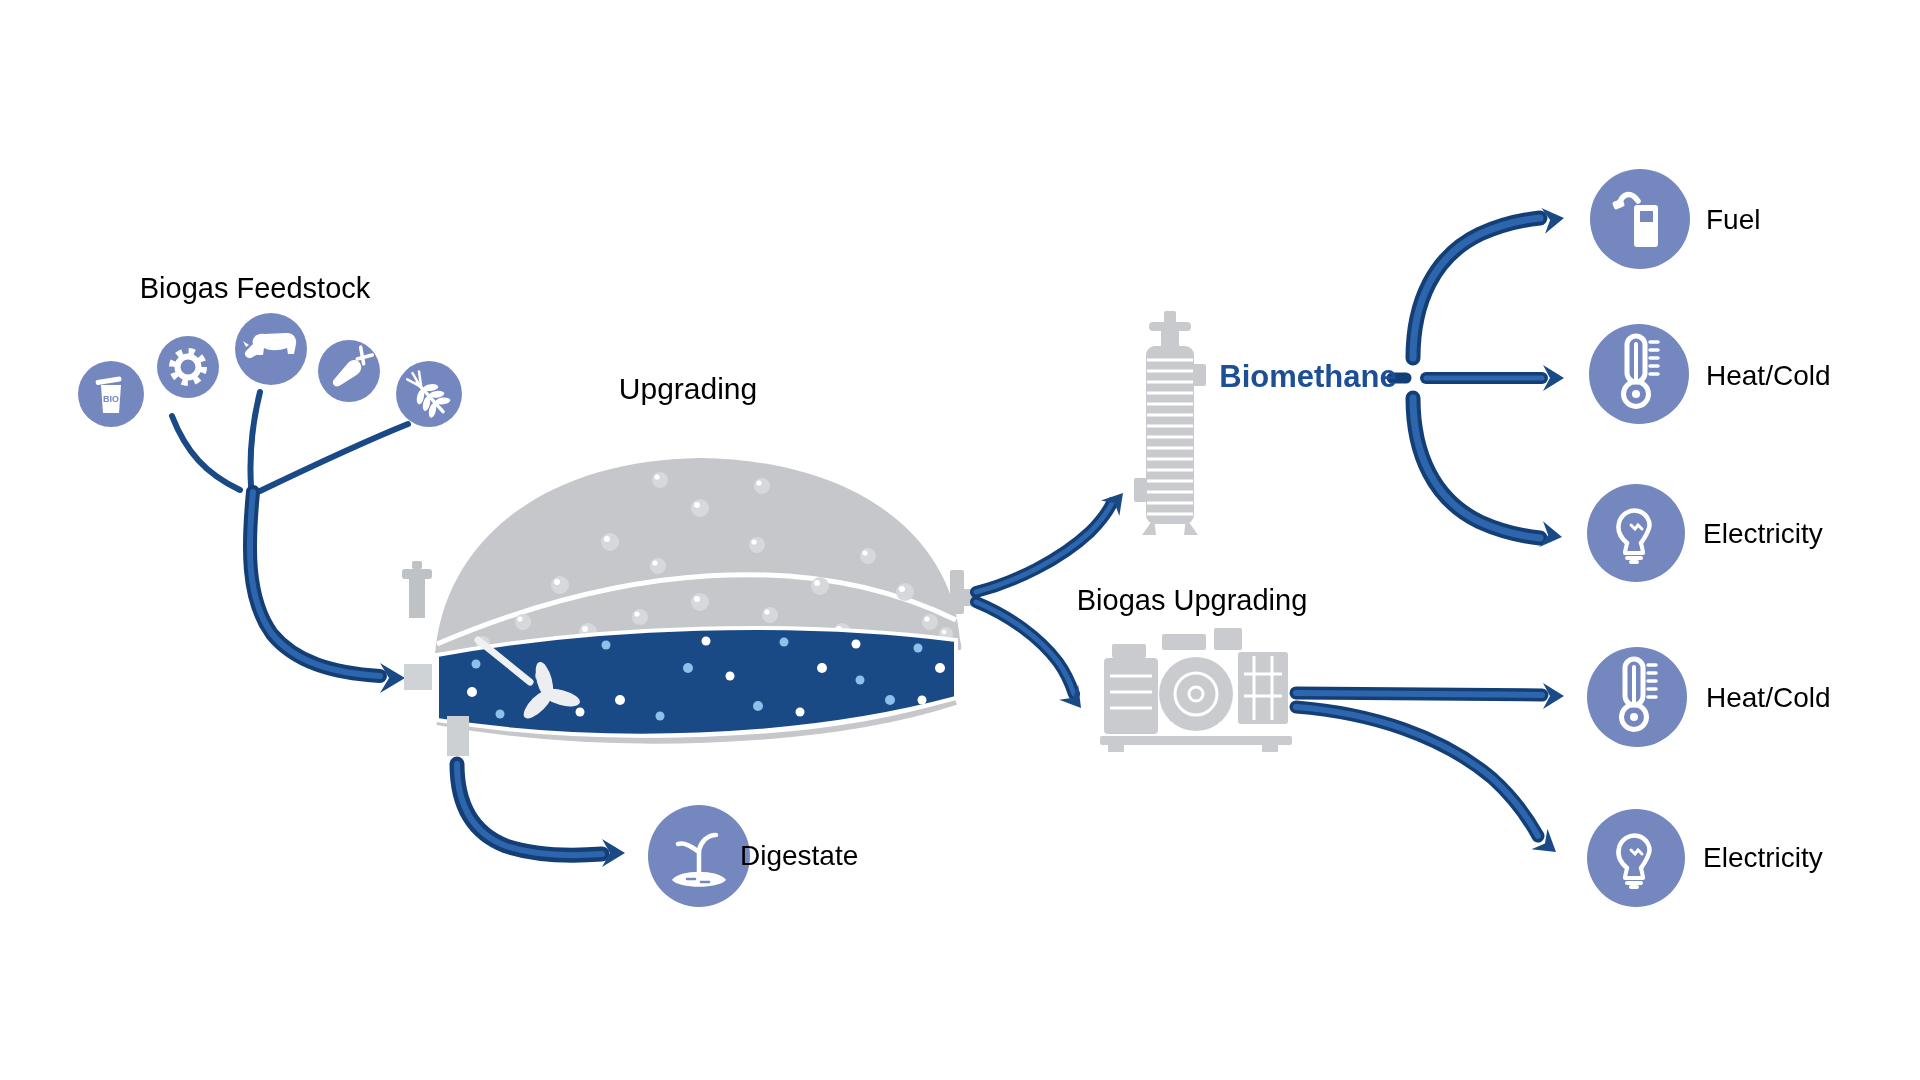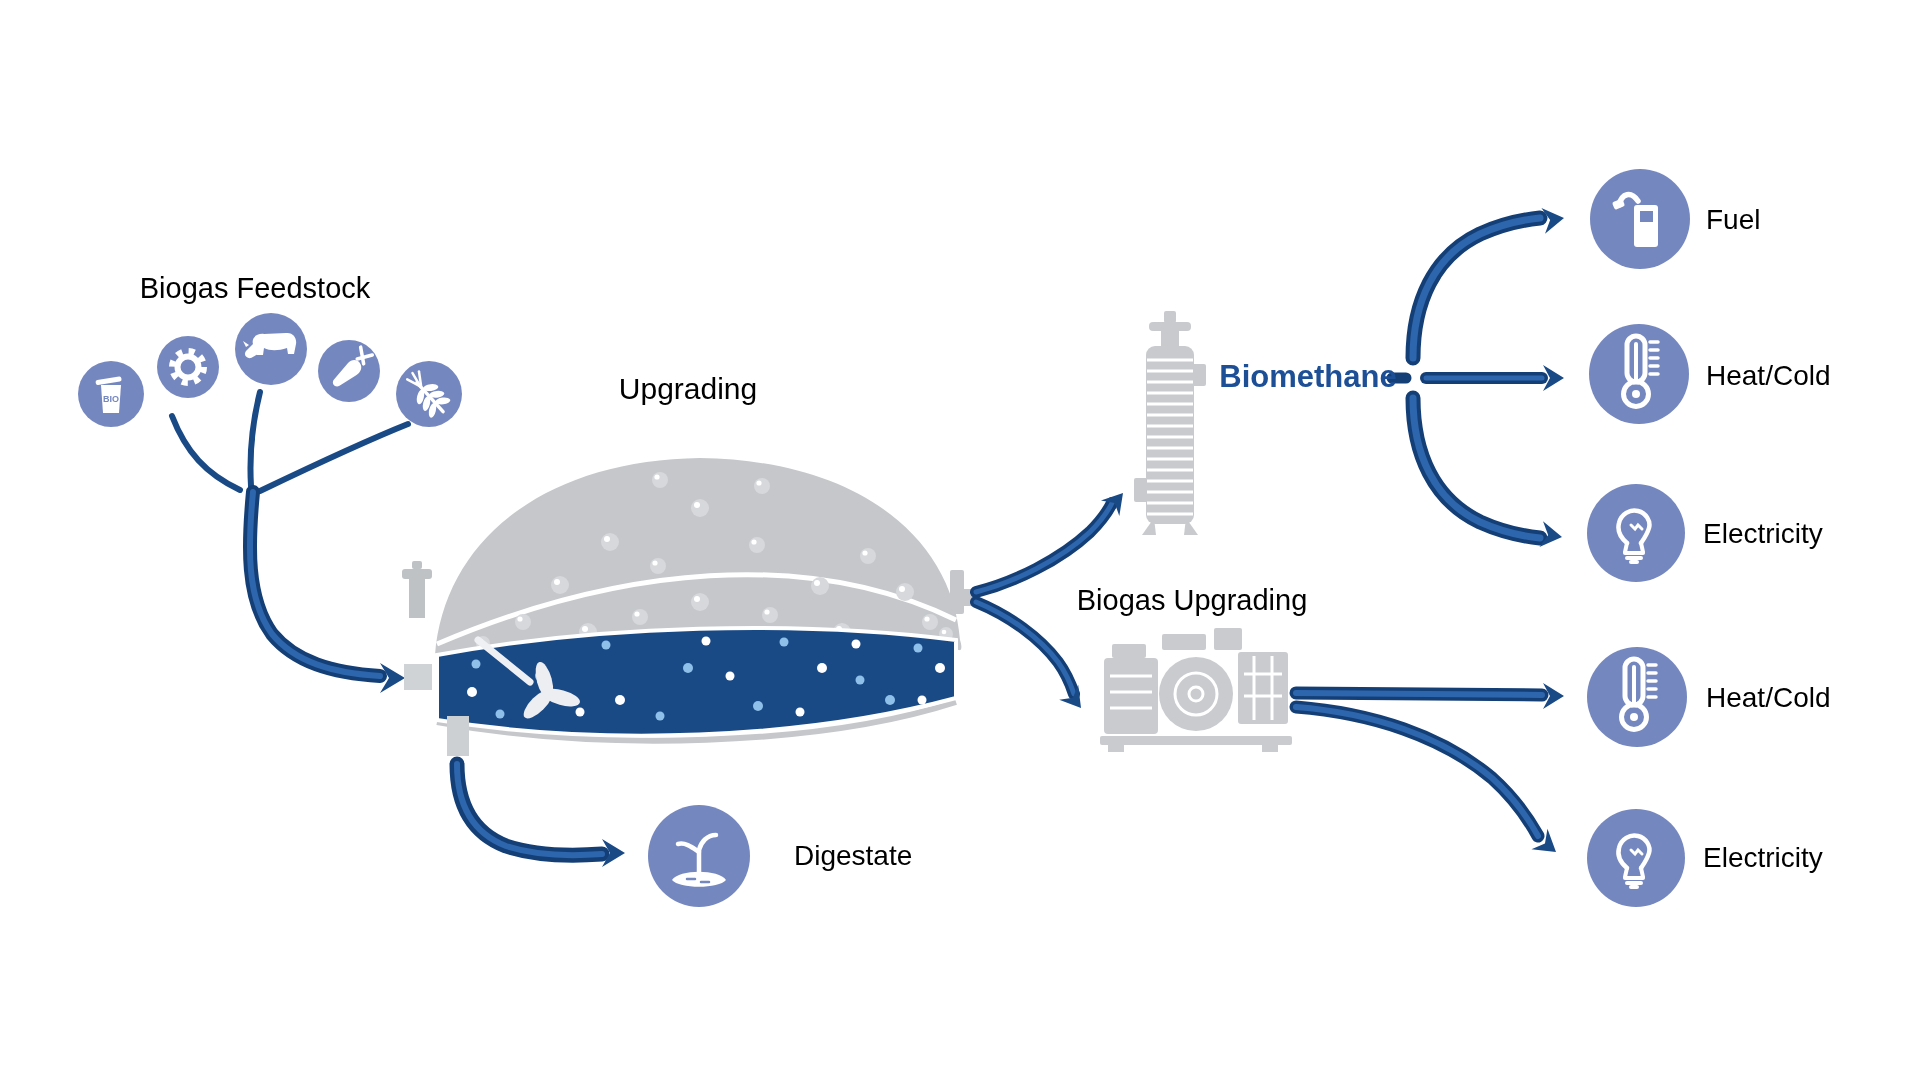--- a/index.html
+++ b/index.html
@@ -412,21 +412,21 @@
         <line x1="-9" y1="22" x2="9" y2="22" stroke-width="4"></line>
         <line x1="-7" y1="27" x2="7" y2="27" stroke-width="4"></line>
         <line x1="-3" y1="31" x2="3" y2="31" stroke-width="4"></line>
       </g>
     </g>
   </g>
 </svg>
 
   <div class="lbl c sect" style="left:255px;top:288px;">Biogas Feedstock</div>
   <div class="lbl c sect" style="left:688px;top:389px;font-size:30px;">Upgrading</div>
-  <div class="lbl v out" style="left:794px;top:856px;">Digestate</div>
+  <div class="lbl v out" style="left:740px;top:856px;">Digestate</div>
   <div class="lbl c sect" style="left:1192px;top:553px;margin-top:47px;">Biogas Upgrading</div>
   <div class="lbl c biomethane" style="left:1308px;top:377px;">Biomethane</div>
   <div class="lbl c chpl" style="left:1188px;top:789px;">
   </div>
   <div class="lbl v out" style="left:1706px;top:220px;">Fuel</div>
   <div class="lbl v out" style="left:1706px;top:376px;">Heat/Cold</div>
   <div class="lbl v out" style="left:1703px;top:534px;">Electricity</div>
   <div class="lbl v out" style="left:1706px;top:698px;">Heat/Cold</div>
   <div class="lbl v out" style="left:1703px;top:858px;">Electricity</div>
 

